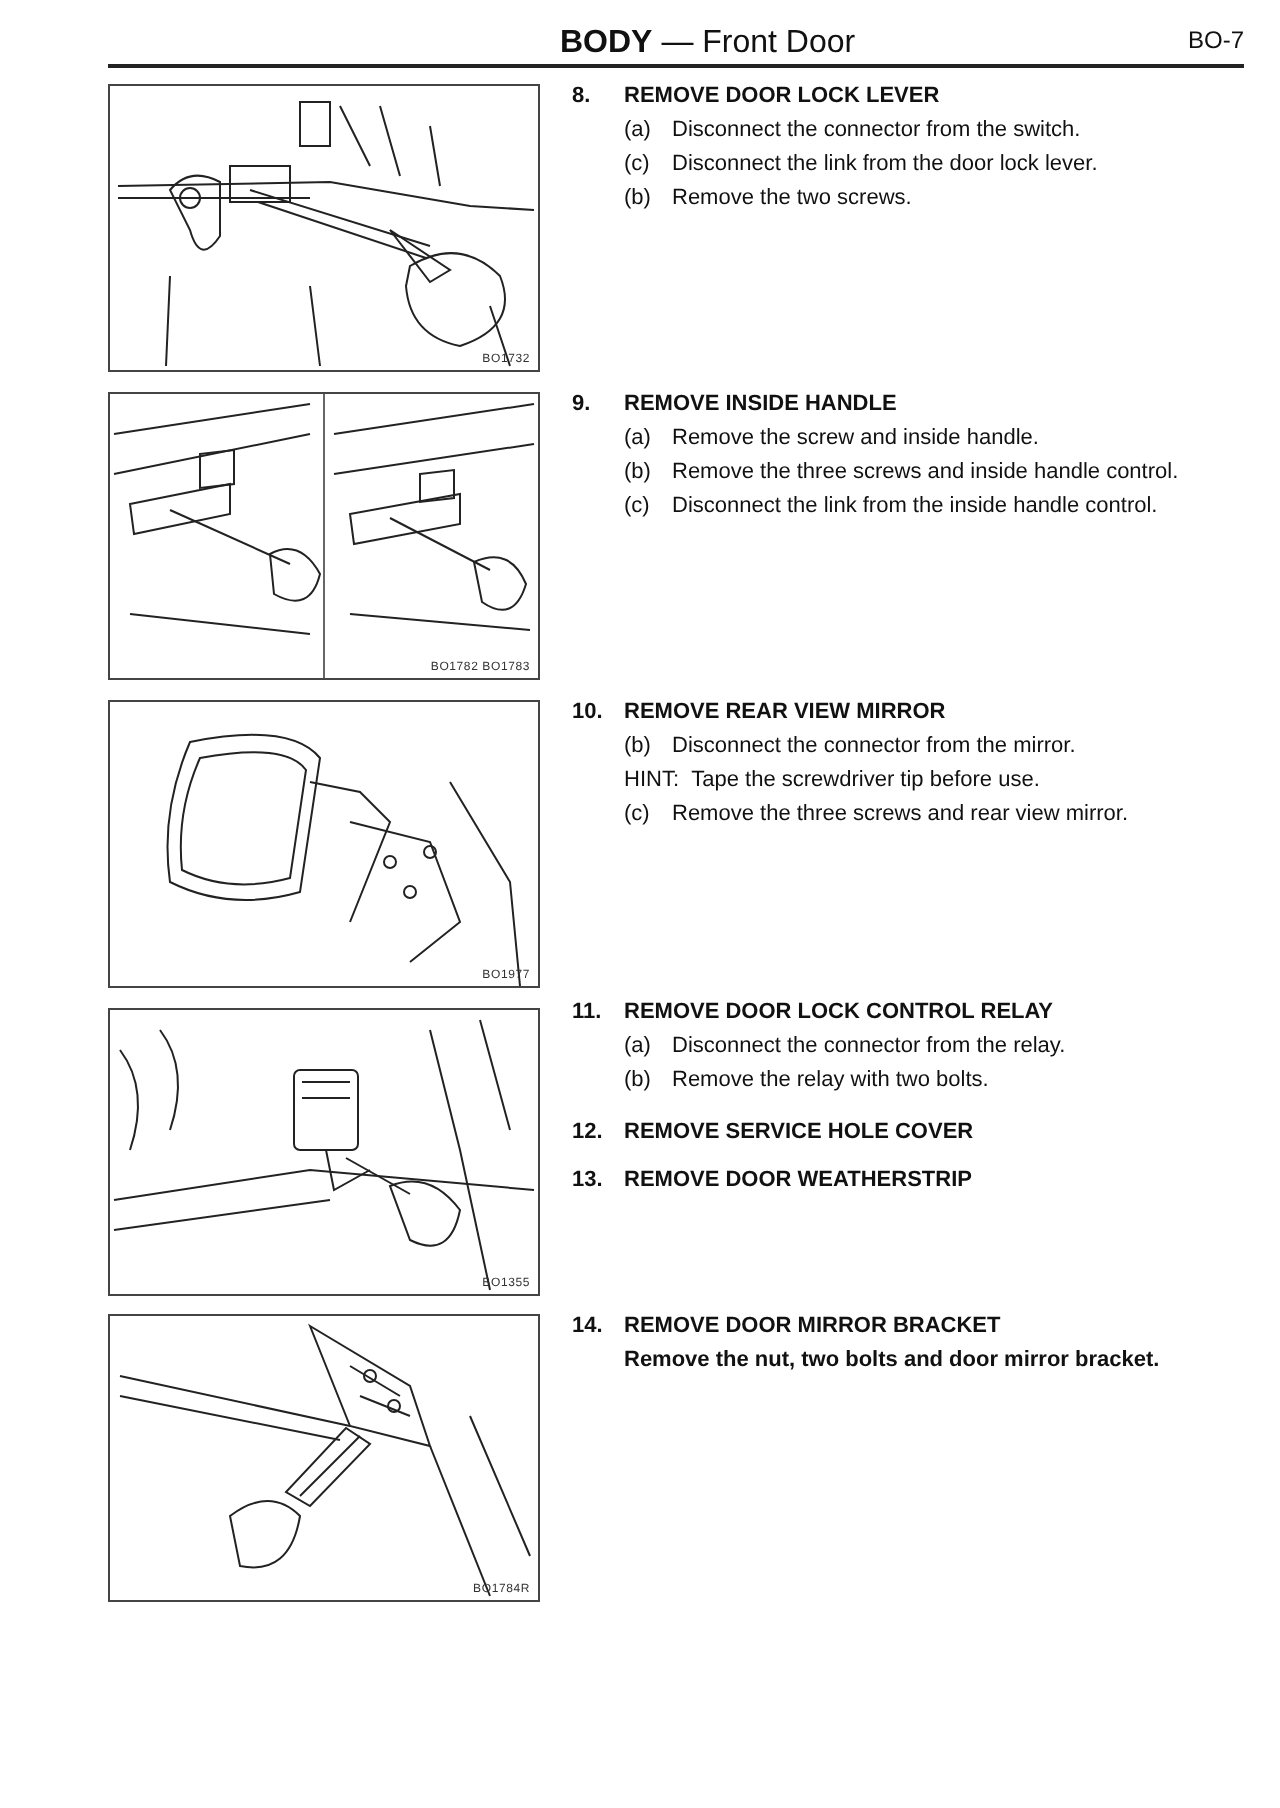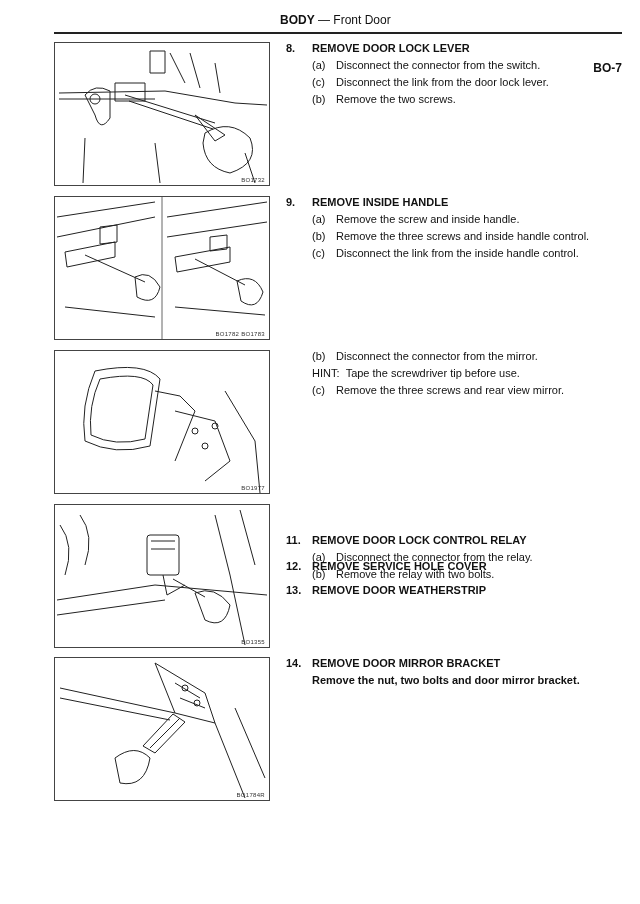--- a/index.html
+++ b/index.html
@@ -1,21 +1,21 @@
 <!DOCTYPE html>
 <html><head>
 <meta charset="utf-8">
 <style>
   html, body { margin:0; padding:0; background:#ffffff; }
   body { width:640px; height:904px; position:relative; overflow:hidden;
          font-family:"Liberation Sans", sans-serif; color:#111; }
   .header { position:absolute; left:54px; top:8px; width:568px; height:22px; }
-  .header .title { position:absolute; left:226px; top:5px; font-size:12px; }
+  .header .title { position:absolute; left:226px; top:5px; font-size:16px; }
   .header .title b { font-weight:bold; }
-  .header .pageno { position:absolute; right:0; top:5px; font-size:12px; font-weight:bold;margin-top:48px; }
+  .header .pageno { position:absolute; right:0; top:5px; font-size:12px; font-weight:normal; }
   .header .rule { position:absolute; left:0; right:0; top:24px; height:2px; background:#222; }
   .fig { position:absolute; left:54px; width:214px; border:1px solid #444; background:#fff; overflow:hidden; }
   .fig svg { position:absolute; left:0; top:0; }
   .fig .code { position:absolute; right:4px; bottom:2px; font-size:6px; color:#333; letter-spacing:0.3px; }
   .step { position:absolute; left:286px; width:340px; font-size:11px; line-height:17px; }
   .step .h { font-weight:bold; white-space:nowrap; }
   .step .h .n { display:inline-block; width:26px; }
   .step .sub { padding-left:26px; white-space:nowrap; }
   .step .sub .l { display:inline-block; width:24px; }
   .step .plain { padding-left:26px;font-weight:bold; }
@@ -97,20 +97,21 @@
       <circle cx="140" cy="80" r="3"></circle>
         <circle cx="150" cy="95" r="3"></circle>
         <circle cx="160" cy="75" r="3"></circle>
       <path d="M170 40 L200 90 L205 142"></path>
     </g>
   </svg>
   <div class="code">BO1977</div>
 </div>
 
 <div class="step" style="top:348px;">
+  <div class="h"><span class="n">10.</span><span>REMOVE REAR VIEW MIRROR</span></div>
   <div class="sub"><span class="l">(b)</span><span>Disconnect the connector from the mirror.</span></div>
   <div class="sub"><span>HINT:</span>&nbsp;&nbsp;<span>Tape the screwdriver tip before use.</span></div>
   <div class="sub"><span class="l">(c)</span><span>Remove the three screws and rear view mirror.</span></div>
 </div>
 
 <div class="fig" style="top:504px;height:142px;">
   <svg width="214" height="142">
     <g fill="none" stroke="#222" stroke-width="1">
       <path d="M5 20 Q20 40 10 70 M25 10 Q40 30 30 60"></path>
       <rect x="92" y="30" width="32" height="40" rx="3"></rect>
@@ -118,21 +119,21 @@
       <path d="M108 70 L112 90 L130 80"></path>
       <path d="M118 74 L150 92"></path>
       <path d="M140 88 Q160 80 175 100 Q170 125 150 115 Z"></path>
       <path d="M2 95 L100 80 L212 90 M2 110 L110 95"></path>
       <path d="M160 10 L175 70 L190 140 M185 5 L200 60"></path>
     </g>
   </svg>
   <div class="code">BO1355</div>
 </div>
 
-<div class="step" style="top:532px;">
+<div class="step" style="top:498px;">
   <div class="h"><span class="n">11.</span><span>REMOVE DOOR LOCK CONTROL RELAY</span></div>
   <div class="sub"><span class="l">(a)</span><span>Disconnect the connector from the relay.</span></div>
   <div class="sub"><span class="l">(b)</span><span>Remove the relay with two bolts.</span></div>
 </div>
 
 <div class="step" style="top:558px;">
   <div class="h"><span class="n">12.</span><span>REMOVE SERVICE HOLE COVER</span></div>
 </div>
 
 <div class="step" style="top:582px;">

